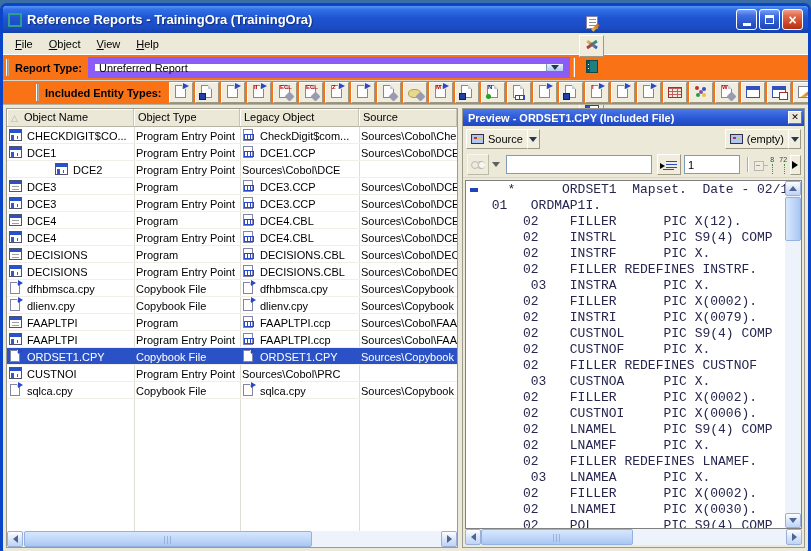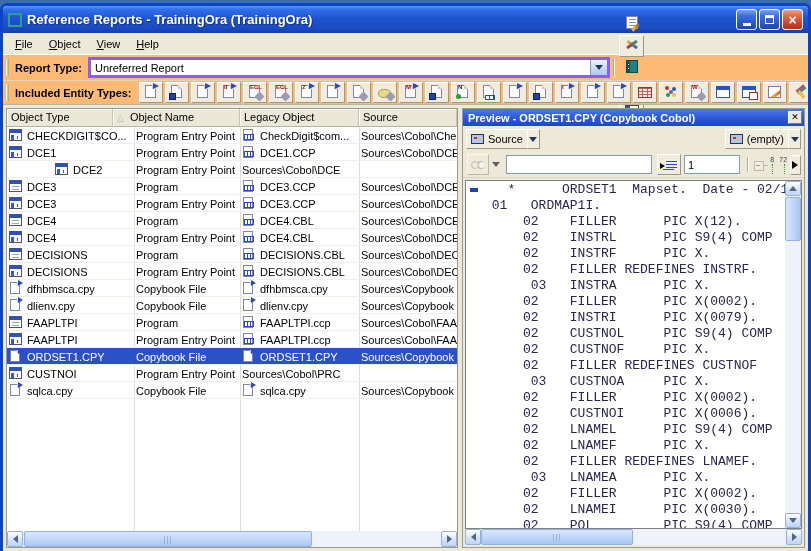--- a/index.html
+++ b/index.html
@@ -18,27 +18,27 @@
     display:flex; align-items:center; justify-content:center; position:relative;}
   .winbtn.close { background:linear-gradient(180deg,#F0A088 0%,#E06A4A 30%,#D04424 70%,#B03318 100%); }
   .glyph-min { width:8px; height:3px; background:#fff; margin-top:10px;}
   .glyph-max { width:9px; height:9px; border:1px solid #fff; border-top:3px solid #fff;}
   .glyph-x { color:#fff; font-weight:bold; font-size:14px; line-height:14px;}
   
   .menubar { height:22px; display:flex; align-items:center; background:#ECE9D8; padding-left:4px;
     border-bottom:1px solid #fff; }
   .menu-item { font-size:11px; padding:3px 8px; color:#000; }
   
-  .tbar { display:flex; align-items:center; background:#fdba74; position:relative; }
+  .tbar { display:flex; align-items:center; background:#f97316; position:relative; }
   .tb1 { height:26px; border-bottom:1px solid #D8D4C8;}
-  .tb2 { height:24px; border-bottom:1px solid #B8B4A4;}
+  .tb2 { height:24px; border-bottom:1px solid #B8B4A4;padding-left:30px;}
   .grip { width:3px; height:70%; border-left:1px solid #fff; border-right:1px solid #B0AC9C; margin:0 3px; flex:none;}
   .tsep { width:2px; height:75%; border-left:1px solid #B0AC9C; border-right:1px solid #fff; margin:0 3px; flex:none;}
   .tlabel { font-size:11px; font-weight:bold; color:#000; margin:0 6px 0 3px; white-space:nowrap; flex:none;}
-  .combo { width:522px; height:21px; background:#fff; border:3px solid #8b5cf6; display:flex; align-items:center; flex:none;}
+  .combo { width:482px; height:21px; background:#fff; border:7px solid #8b5cf6; display:flex; align-items:center; flex:none;}
   .combo-text { flex:1; font-size:11px; padding-left:4px; white-space:nowrap; overflow:hidden;}
   .combo-btn { width:17px; height:100%; border-left:1px solid #7F9DB9; flex:none;
     background:linear-gradient(180deg,#ECF2FD 0%,#CBDCF8 50%,#B0C8F0 100%); display:flex;align-items:center;justify-content:center;}
   .tri-dn { width:0;height:0;border-left:4px solid transparent;border-right:4px solid transparent;border-top:5px solid #23384F;}
   .tbtn { width:24px; height:22px; margin:0 1px; flex:none; position:relative;
     border:1px solid; border-color:#FFFFFF #9C9884 #9C9884 #FFFFFF; background:#F0EDDE;
     display:flex; align-items:center; justify-content:center;}
   .tbtn.small { height:21px;}
   
   .pg { width:11px; height:13px; background:#fff; border:1px solid #8484A8; position:relative;}
@@ -311,22 +311,22 @@
   </div>
 
   <div class="main">
 
     <div class="left-pane">
       <div class="tviewport" id="tviewport">
         <div class="vline" style="left:127px"></div>
         <div class="vline" style="left:233px"></div>
         <div class="vline" style="left:352px"></div>
         <div class="thead">
+          <div class="th" style="width:127px"><span class="sort-tri">△</span><span>Object Name</span></div>
           <div class="th" style="width:106px"><span>Object Type</span></div>
-          <div class="th" style="width:127px"><span class="sort-tri">△</span><span>Object Name</span></div>
           <div class="th" style="width:119px"><span>Legacy Object</span></div>
           <div class="th" style="flex:1"><span>Source</span></div>
         </div>
         <div id="trows">
             <div class="trow">
               <div class="td" style="width: 127px;">
                 <span class="cellicon">
                   <span class="ico-entry"></span>
                 </span>
                 <span>CHECKDIGIT$CO...</span>
@@ -642,21 +642,21 @@
         <div class="sb-btn" style="right:0;top:0">
             <span class="r"></span>
           </div>
       </div>
     </div>
 
     <div class="splitter"></div>
 
     <div class="right-pane">
       <div class="p-title">
-        <div class="p-title-text">Preview - ORDSET1.CPY (Copybook Cobol)</div>
+        <div class="p-title-text">Preview - ORDSET1.CPY (Included File)</div>
         <div class="p-close">✕</div>
       </div>
       <div class="p-ctx">
         <div class="xp-btn">
           <span class="mon"></span>
           <span class="lbl">Source</span>
         </div>
         <div class="xp-dd">
             <span class="tri-dn"></span>
           </div>

